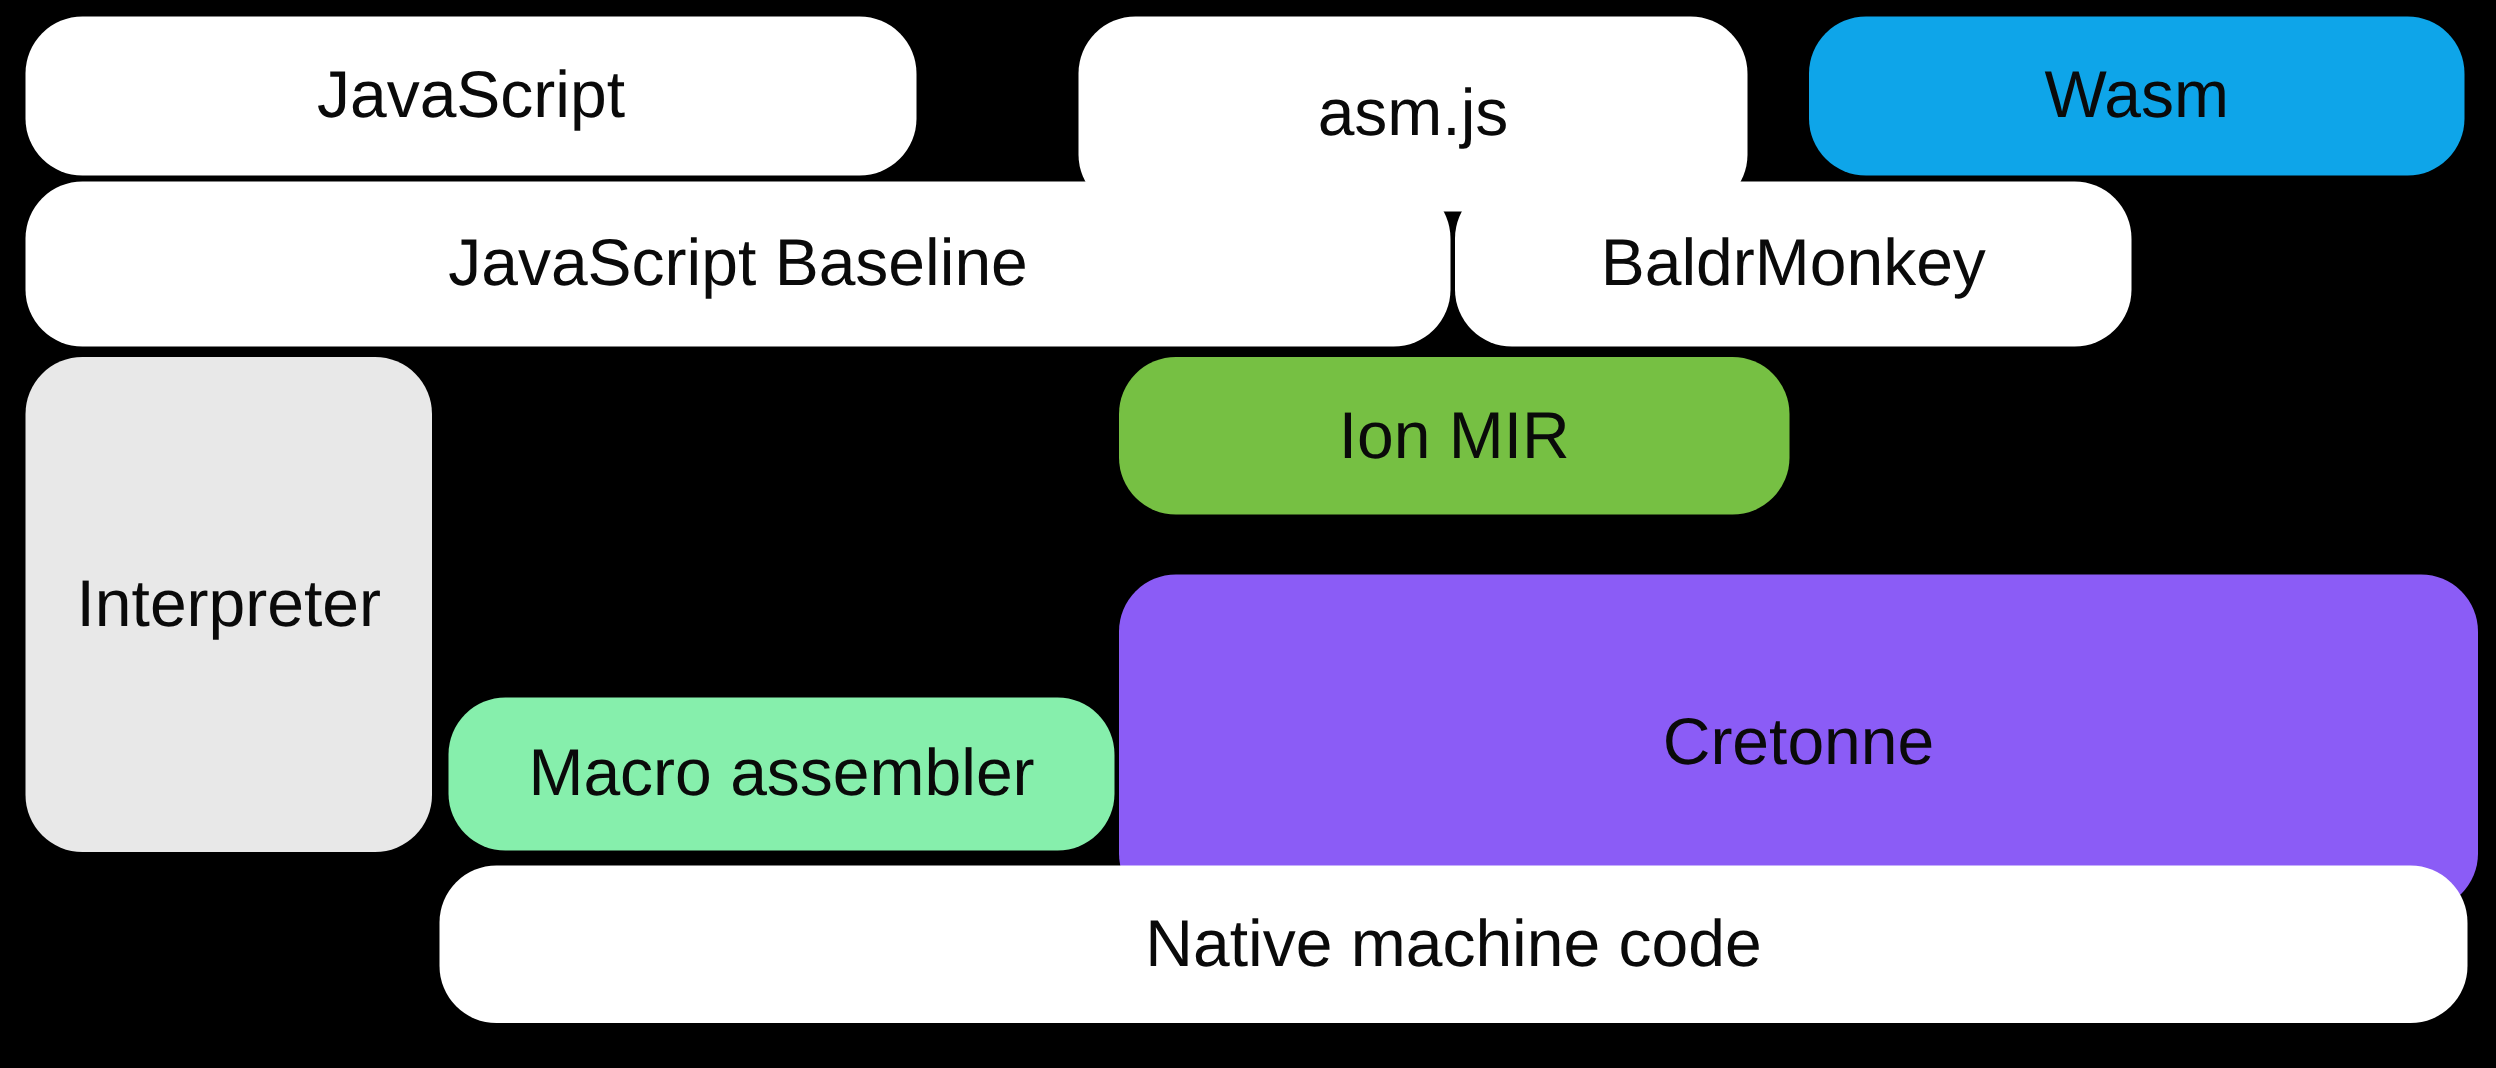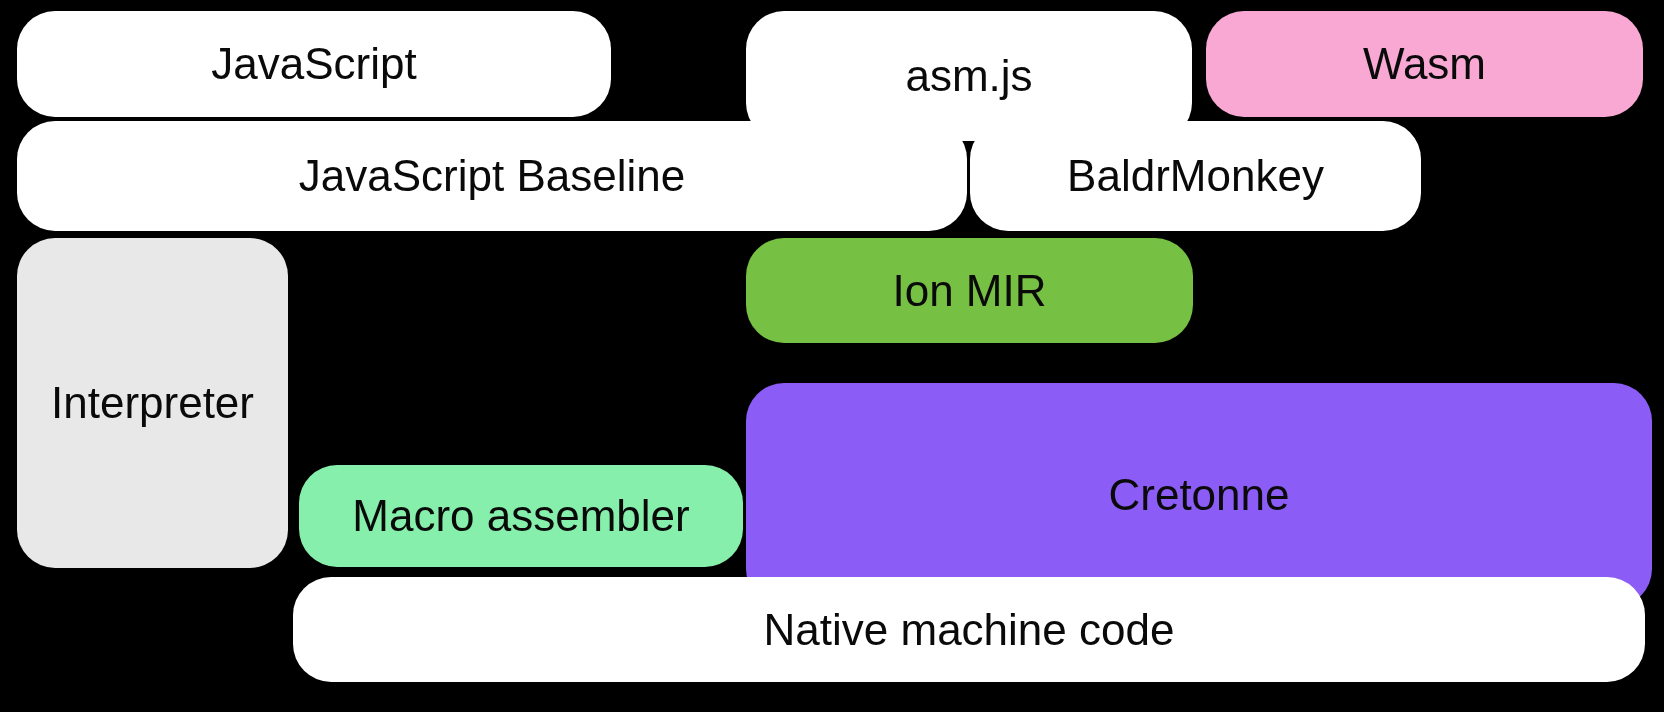--- a/index.html
+++ b/index.html
@@ -18,21 +18,21 @@
     text-align:center;
     background:#fff;
     color:#0a0a0a;
     font-size:44px;
     line-height:1.22;
     border-radius:38px;
     box-sizing:border-box;
   }
   
   .b-javascript   {left:17px;   top:11px;  width:594px;  height:106px;}
-  .b-asmjs        {left:746px;  top:11px;  width:446px;  height:130px;}
+  .b-asmjs        {left:719px;  top:11px;  width:446px;  height:130px;}
   .b-wasm         {left:1206px; top:11px;  width:437px;  height:106px;}
   
   .b-bytecode     {left:17px;   top:121px; width:950px;  height:110px;}
   .b-baldrmonkey  {left:970px;  top:121px; width:451px;  height:110px;}
   
   .b-interpreter  {left:17px;   top:238px; width:271px;  height:330px;}
   .b-baseline     {left:299px;  top:238px; width:444px;  height:220px; padding:0 62px;}
   .b-ionmir       {left:746px;  top:238px; width:447px;  height:105px;}
   .b-cretonne     {left:746px;  top:348px; width:906px;  height:224px;}
   .b-macro        {left:299px;  top:465px; width:444px;  height:102px;}
@@ -41,21 +41,21 @@
 </style>
 </head>
 <body>
 
 <div class="stage">
 
   <div class="block b-javascript" style="background: rgb(255, 255, 255);">JavaScript</div>
 
   <div class="block b-asmjs" style="background: rgb(255, 255, 255);">asm.js</div>
 
-  <div class="block b-wasm" style="background: #f9a8d4;">Wasm</div>
+  <div class="block b-wasm" style="background: #0ea5e9;">Wasm</div>
 
   <div class="block b-bytecode" style="background: rgb(255, 255, 255);">JavaScript Baseline</div>
 
   <div class="block b-baldrmonkey" style="background: rgb(255, 255, 255);">BaldrMonkey</div>
 
   <div class="block b-interpreter" style="background: rgb(232, 232, 232);">Interpreter</div>
 
 
   <div class="block b-ionmir" style="background: rgb(118, 192, 67);">Ion MIR</div>
 

